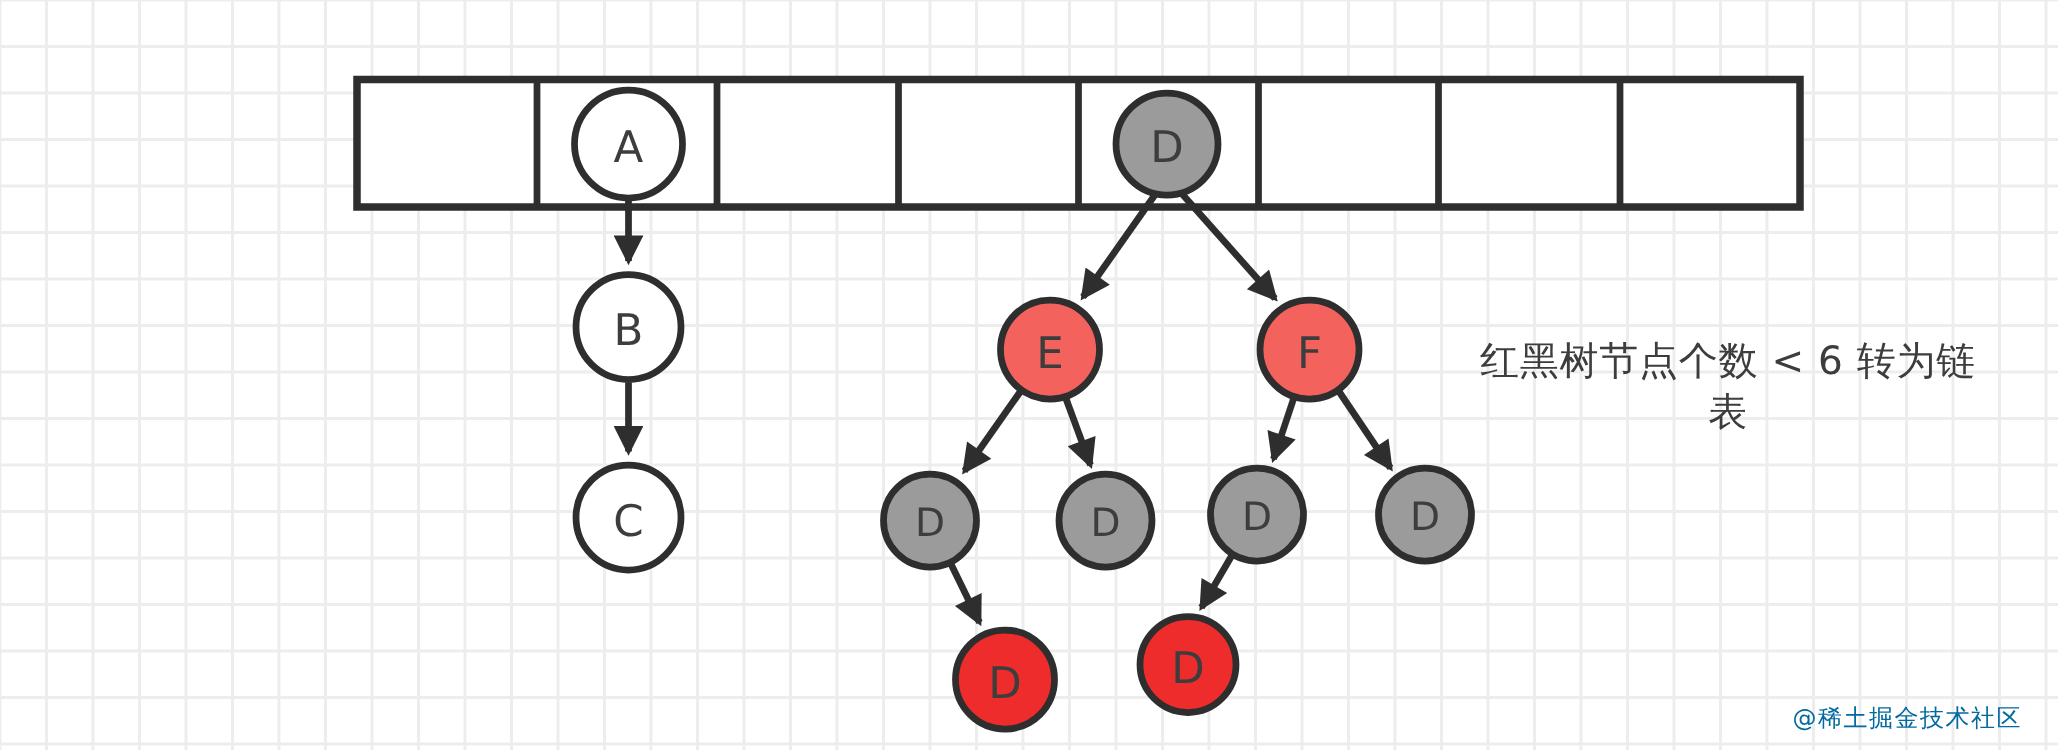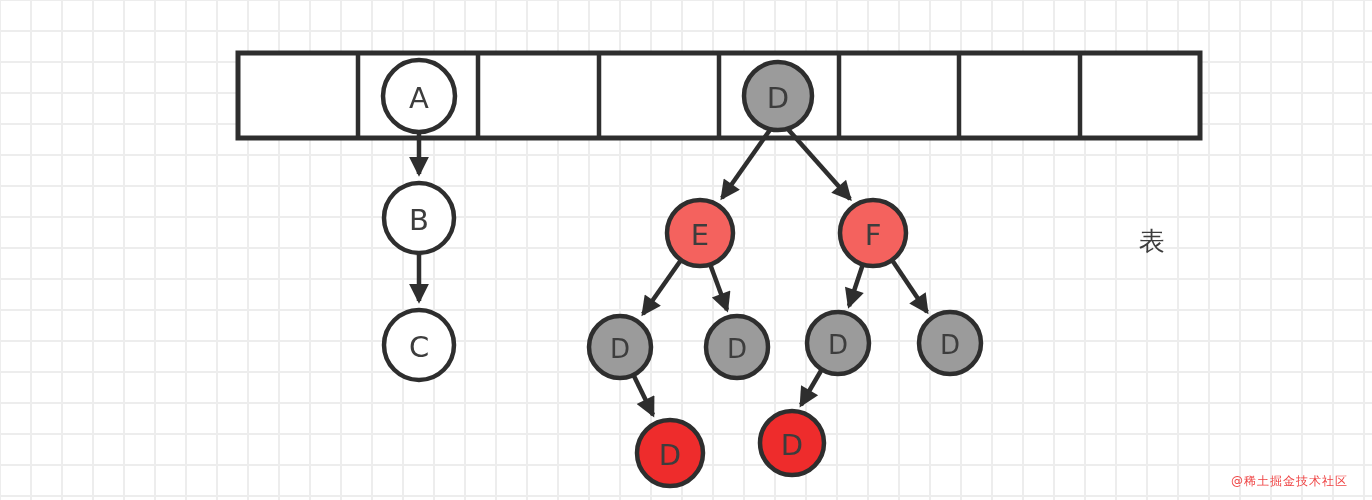--- a/index.html
+++ b/index.html
@@ -57,22 +57,22 @@
     letter-spacing: 0.5px;
     white-space: nowrap;
   }
   .note-left  { left: 8px;  top: 241px; width: 370px; line-height: 37px; }
   .note-right { left: 978px; top: 224px; width: 348px; line-height: 34px; }
 
   .watermark {
     position: absolute;
     right: 24px;
     bottom: 10px;
-    color: #ef4444;
-    font-size: 12px;
+    color: #0369a1;
+    font-size: 16px;
     letter-spacing: 1px;
   }
 </style>
 </head>
 <body>
 
 <div class="stage">
 
   <svg class="diagram" width="1372" height="500" viewBox="0 0 1372 500">
     <defs>
@@ -161,17 +161,18 @@
     </g>
 
     <g class="node">
       <circle cx="792" cy="443" r="32" fill="#ee2c2c"></circle>
       <text x="792" y="445">D</text>
     </g>
   </svg>
 
 
   <div class="note note-right">
+    <div>红黑树节点个数 &lt; 6 转为链</div>
     <div>表</div>
   </div>
 
   <div class="watermark">@稀土掘金技术社区</div>
 </div>
 
 </body></html>

